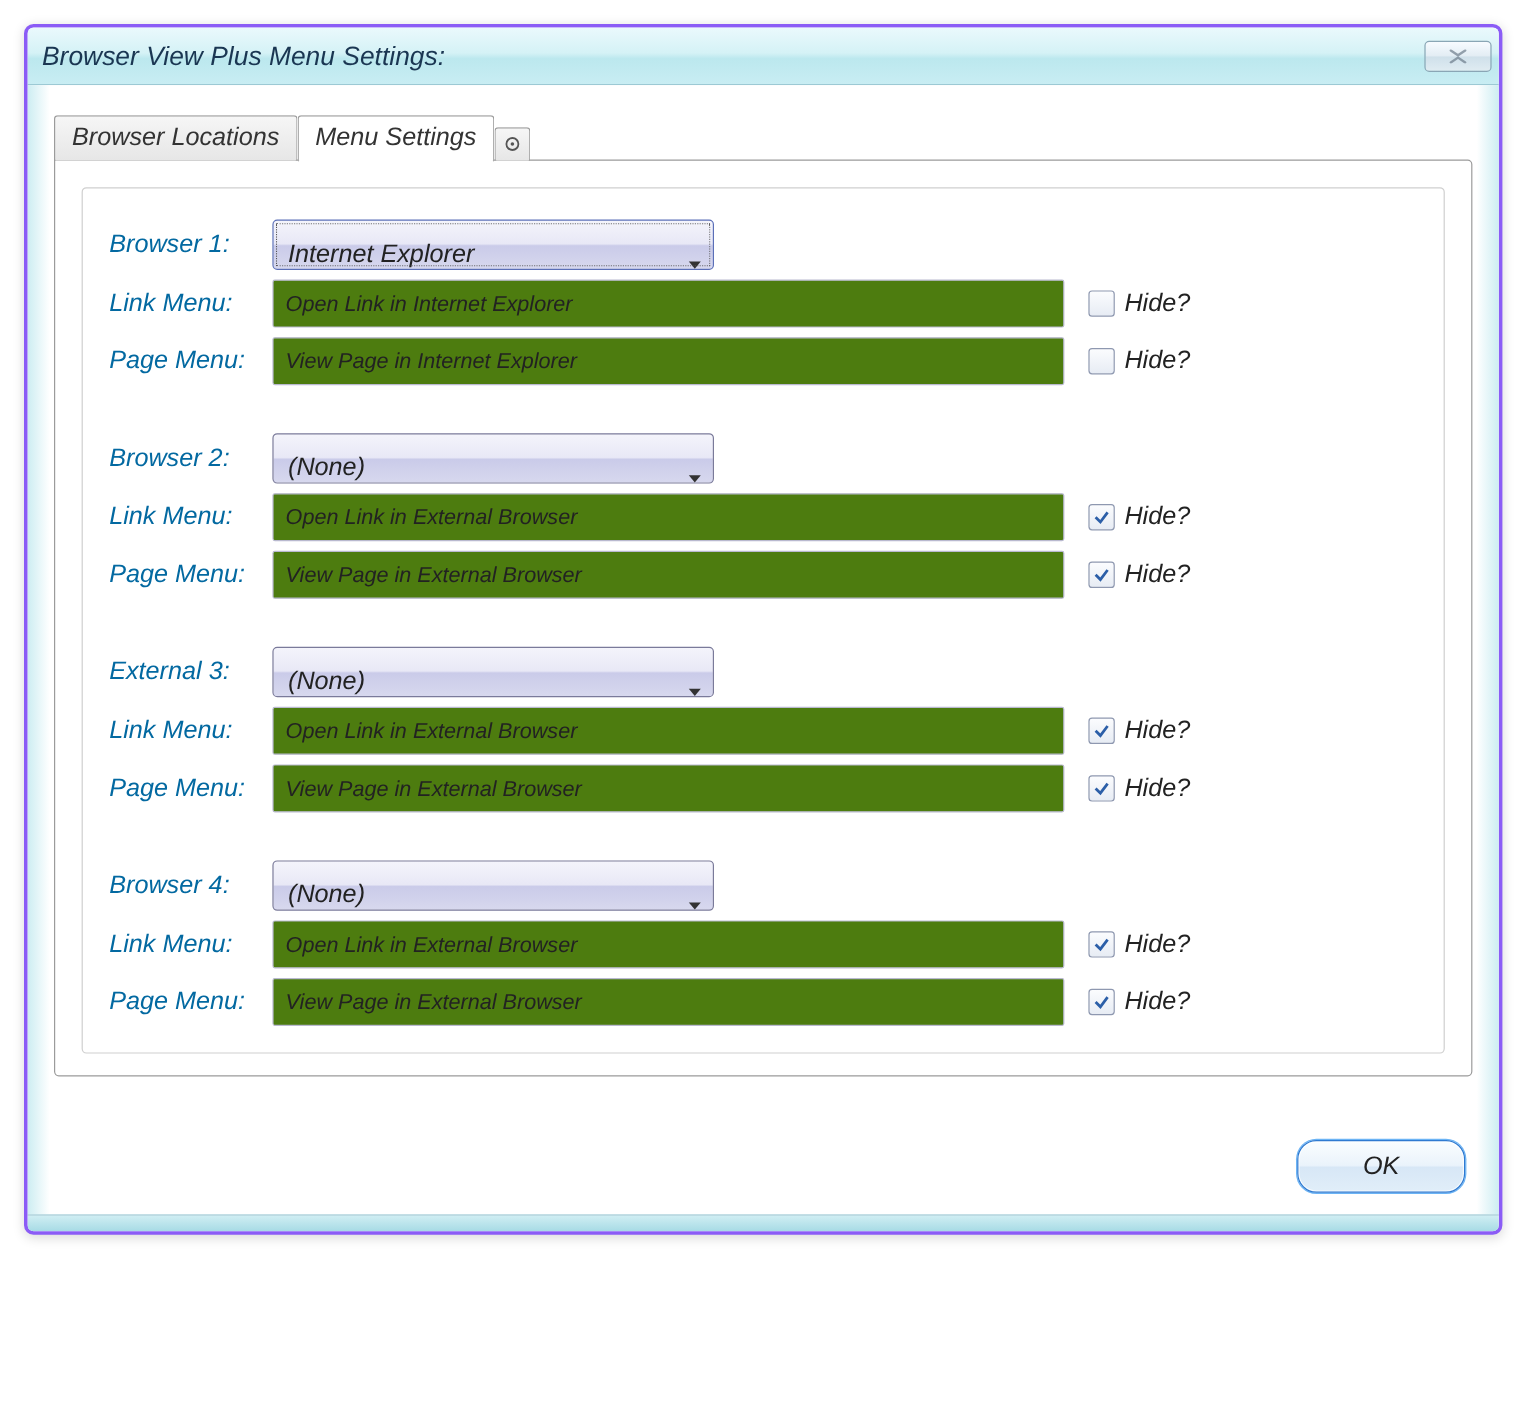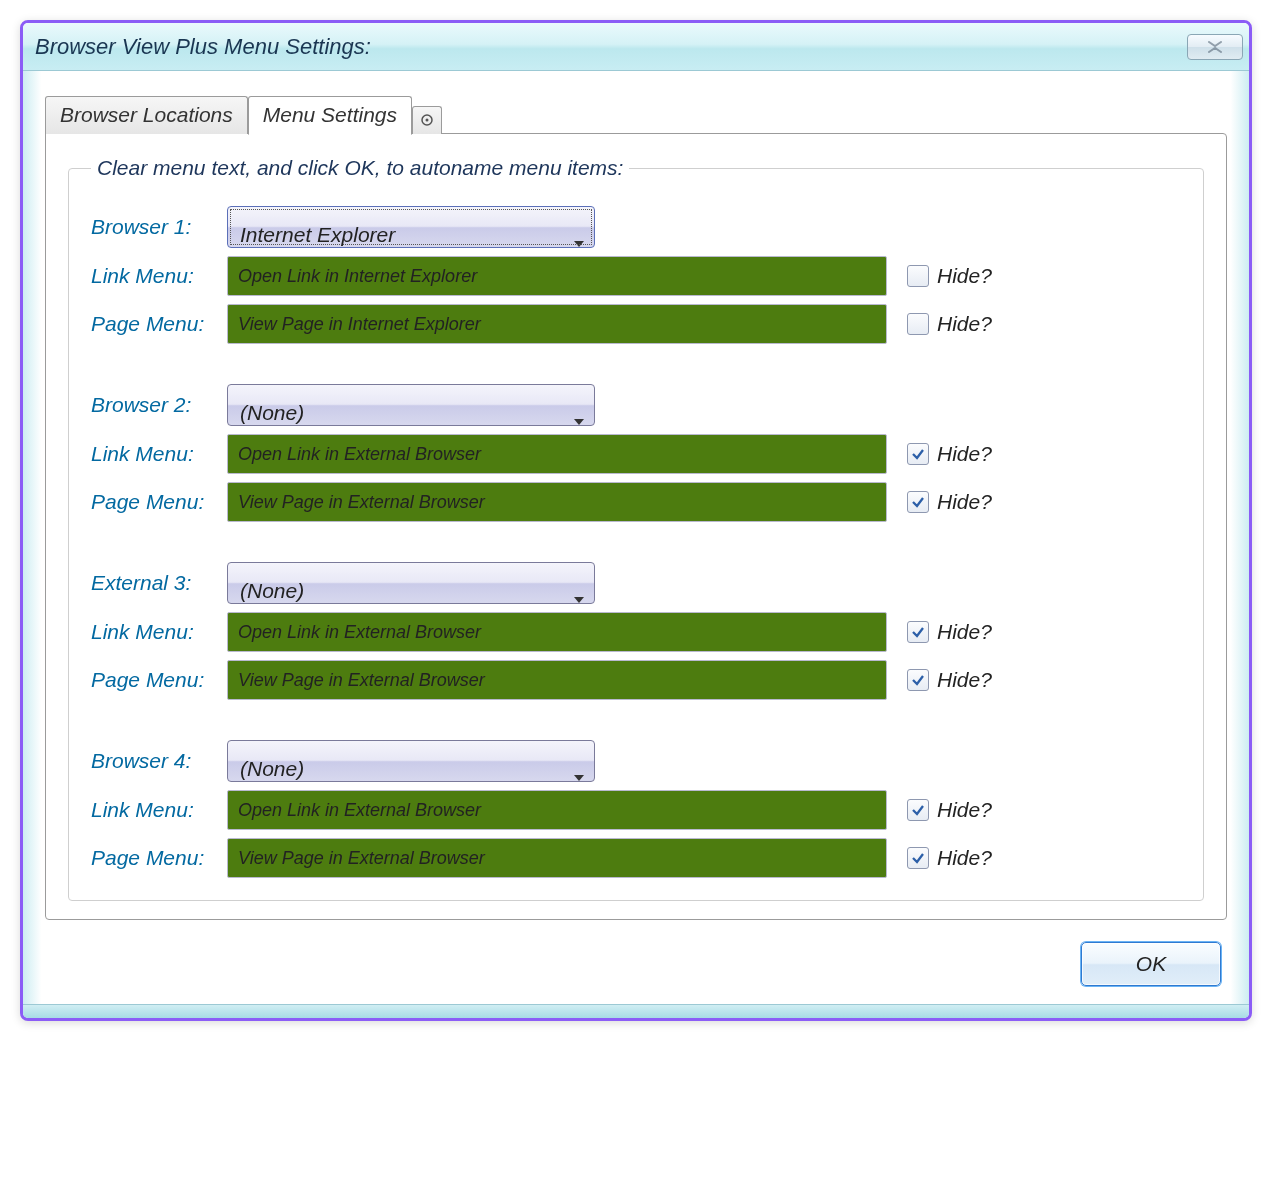--- a/index.html
+++ b/index.html
@@ -186,27 +186,28 @@
   .button-row {
     display: flex;
     justify-content: flex-end;
     gap: 18px;
     padding: 22px 6px 4px 6px;
   }
   .btn {
     min-width: 140px;
     height: 44px;
     border: 1px solid #6f93bb;
-    border-radius: 5px;
+    border-radius: 16px;
     background: linear-gradient(to bottom, #fafdff 0%, #eaf3fb 48%, #d7e7f6 52%, #e1eef9 100%);
     font: inherit;
     font-size: 21px;
     color: #222;
     cursor: pointer;
     box-shadow: inset 0 0 0 1px rgba(255,255,255,0.6);
+    margin-top: 31px;
   }
   .btn.default {
     border-color: #2f7ad1;
     box-shadow: 0 0 0 1px #6bb4f5, inset 0 0 0 1px rgba(255,255,255,0.7);
   }
 
   .bottom-border {
     height: 14px;
     background: linear-gradient(to bottom, #d0eef3, #a7dbe5);
     border-top: 1px solid #9cc9d4;
@@ -234,21 +235,20 @@
       <div class="tab small">
         <svg width="14" height="14" viewBox="0 0 14 14">
           <circle cx="7" cy="7" r="5" stroke="#555" stroke-width="1.5" fill="none"></circle>
           <circle cx="7" cy="7" r="1.5" fill="#555"></circle>
         </svg>
       </div>
     </div>
 
     <div class="tab-panel">
       <fieldset class="group">
-        <legend>Clear menu text, and click OK, to autoname menu items:</legend>
 
         <div class="browser-block">
           <div class="row">
             <div class="col-label">Browser 1:</div>
             <div class="col-input narrow">
               <div class="combo focused">
                 <span>Internet Explorer</span>
                 <span class="caret"></span>
               </div>
             </div>

